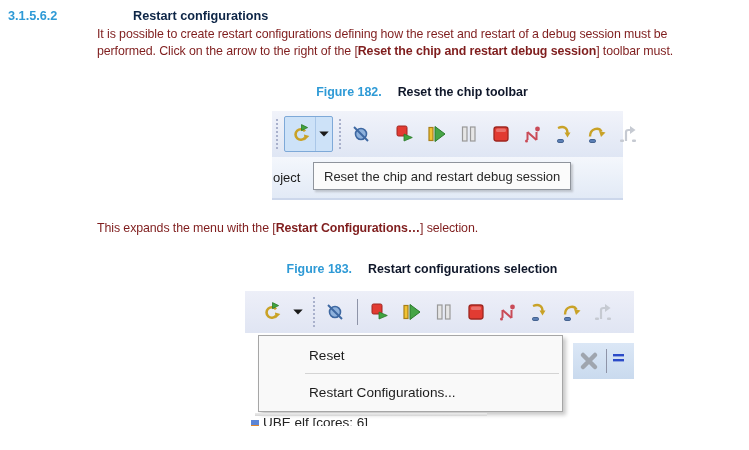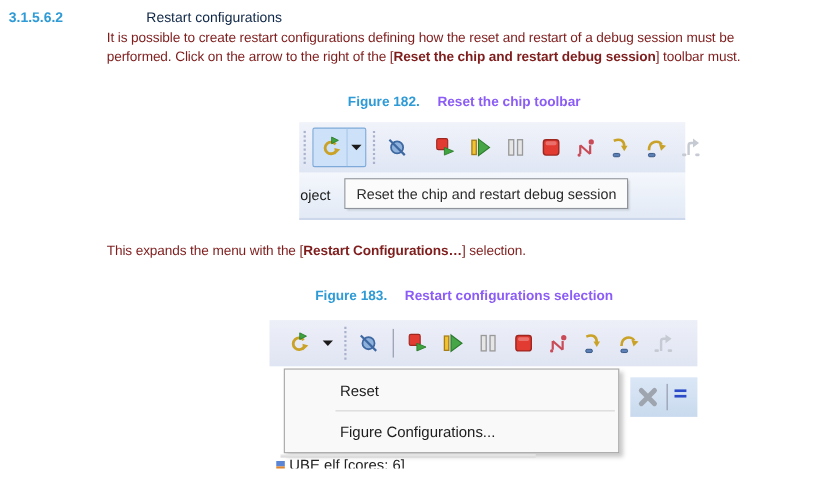--- a/index.html
+++ b/index.html
@@ -1,32 +1,32 @@
 <!DOCTYPE html>
 <html><head>
 <meta charset="utf-8">
 <style>
   html,body{margin:0;padding:0;background:#fff;}
   .page{position:relative;width:749px;height:450px;background:#ffffff;
         font-family:"Liberation Sans",sans-serif;overflow:hidden;}
 
   
   .sec-num{position:absolute;left:8px;top:9px;font-size:12.7px;font-weight:bold;color:#2e9ad6;}
-  .sec-title{position:absolute;left:97px;top:9px;font-size:12.7px;font-weight:normal;color:#0d2546;padding-left:36px;}
+  .sec-title{position:absolute;left:97px;top:9px;font-size:12.7px;font-weight:bold;color:#0d2546;padding-left:36px;}
   .para{position:absolute;font-size:12.4px;line-height:17px;color:#7f1d1d;
         white-space:nowrap;letter-spacing:-0.1px;}
   .p1{left:97px;top:26px;}
   .p2{left:97px;top:220px;}
   .para b{font-weight:bold;}
   .caption{position:absolute;left:97px;width:650px;text-align:center;
            font-size:12.4px;font-weight:bold;white-space:nowrap;}
   .cap1{top:85px;}
   .cap2{top:262px;}
   .fig-num{color:#2e9ad6;margin-right:16px;}
-  .fig-title{color:#8b5cf6;}
+  .fig-title{color:#0f172a;}
 
   
   .tb-row{display:flex;align-items:center;}
   .grip{width:0;height:30px;border-left:2px dotted #a9b1cc;margin:0 4px;}
   .vsep{width:1px;height:26px;background:#8e94a8;margin:0 6px;}
   .tbtn{display:flex;align-items:center;justify-content:center;margin:0 5px;width:22px;height:22px;}
   .tbtn svg{display:block;}
 
   
   .shot1{position:absolute;left:272px;top:111px;width:351px;height:89px;}
@@ -267,21 +267,21 @@
         <svg width="12" height="22" viewBox="0 0 12 22">
           <rect x="0" y="6" width="11" height="2.4" fill="#2b4bc8"></rect>
           <rect x="0" y="11" width="11" height="2.4" fill="#2b4bc8"></rect>
         </svg>
       </span>
     </div>
 
     <div class="menu">
       <div class="menu-item">Reset</div>
       <div class="menu-sep"></div>
-      <div class="menu-item">Figure Configurations...</div>
+      <div class="menu-item">Restart Configurations...</div>
     </div>
 
     <div class="row-shadow"></div>
     <div class="status-frag">
       <span>
         <svg width="8" height="10" viewBox="0 0 8 10">
           <rect x="0" y="0" width="8" height="5" fill="#5c85d6"></rect>
           <rect x="0" y="5" width="8" height="5" fill="#e0862e"></rect>
         </svg>
       </span>

